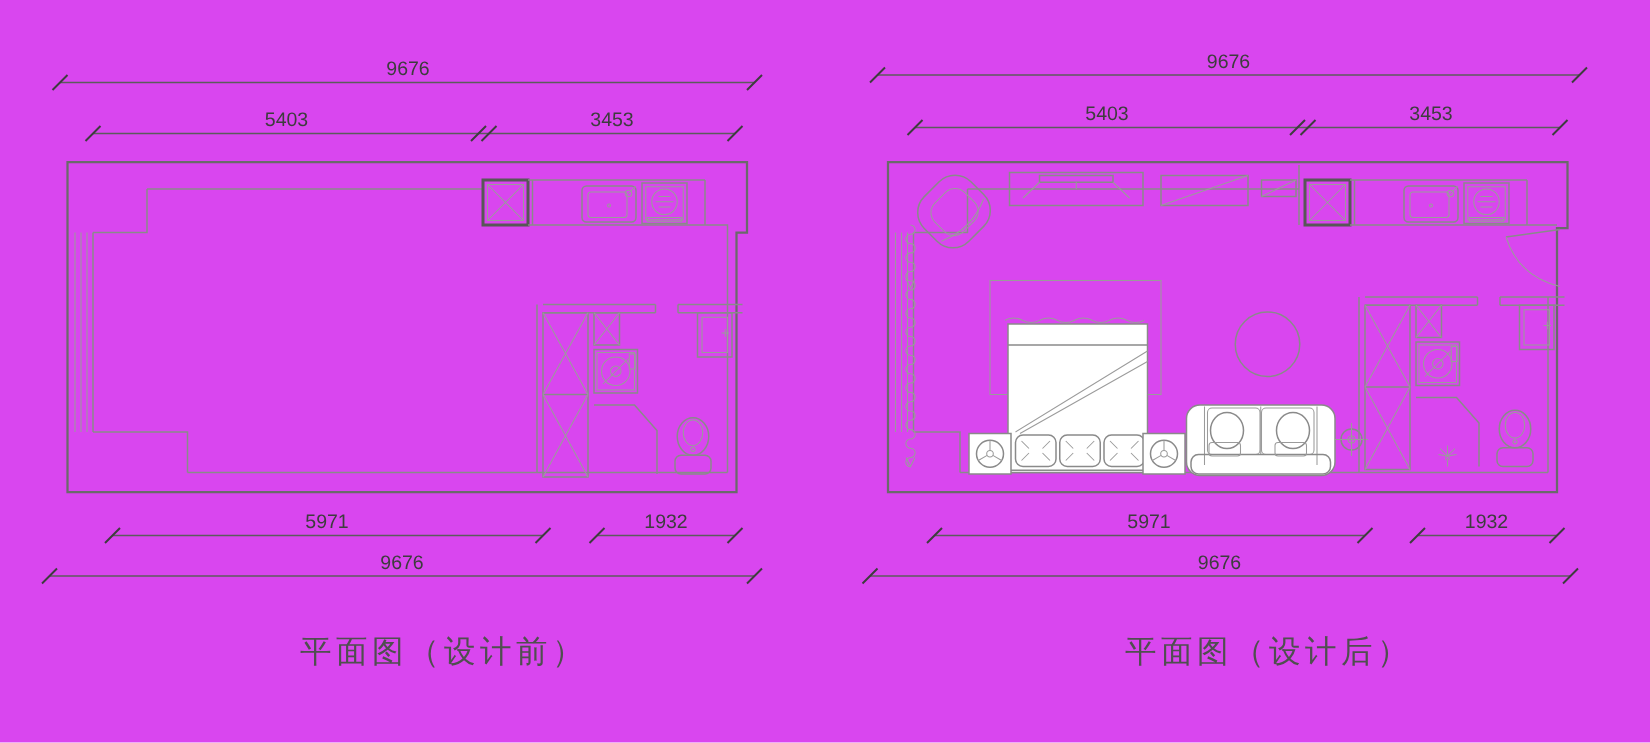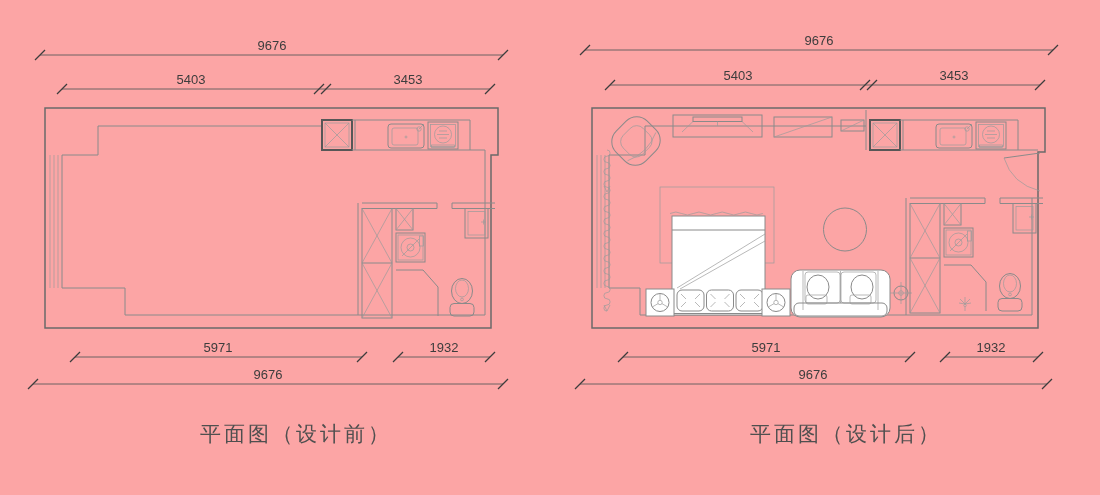--- a/index.html
+++ b/index.html
@@ -1,17 +1,17 @@
 <!DOCTYPE html>
 <html><head>
 <meta charset="utf-8">
 <style>
   html,body { margin:0; padding:0; background:#ffffff; }
   .canvas {
-    position:relative; width:1100px; height:495px; background:#fca5a5;
+    position:relative; width:1100px; height:495px; background:#d946ef;
     font-family:"Liberation Sans", sans-serif; overflow:hidden;
   }
   svg { display:block; }
   svg path, svg rect, svg circle, svg ellipse, svg line, svg polyline {
     fill:none; stroke:#8a8a8a; stroke-width:1; stroke-linecap:butt; stroke-linejoin:miter;
   }
   .wall { stroke:#6a6a6a; stroke-width:1.5; }
   .ln   { stroke:#8a8a8a; stroke-width:1; }
   .tn   { stroke:#9b9b9b; stroke-width:0.7; }
   .bold { stroke:#575757; stroke-width:2; }

